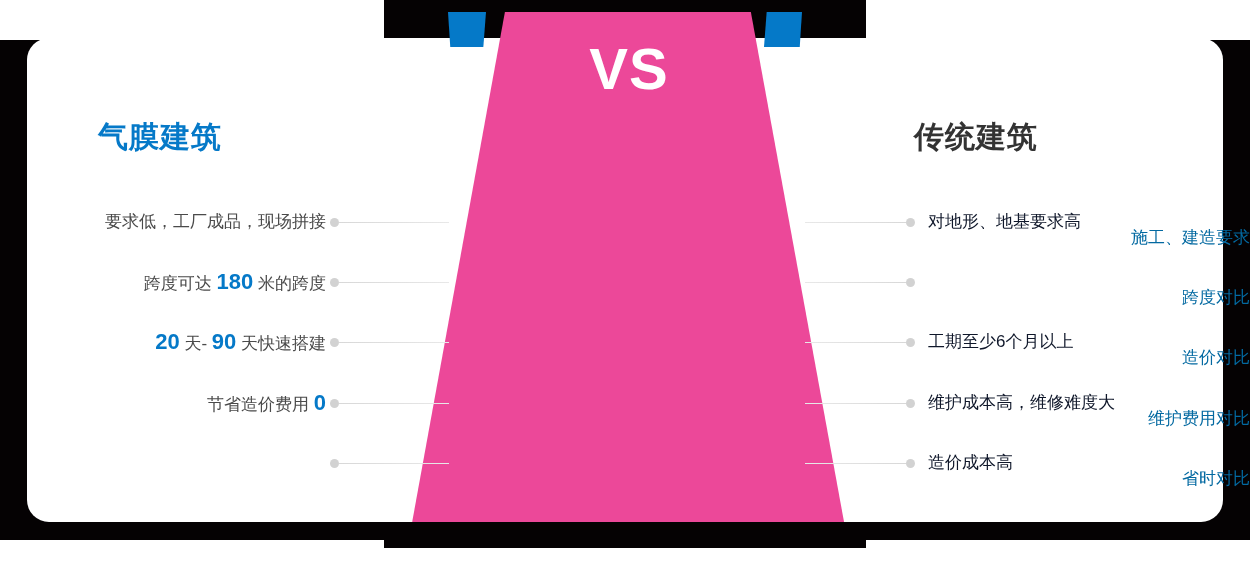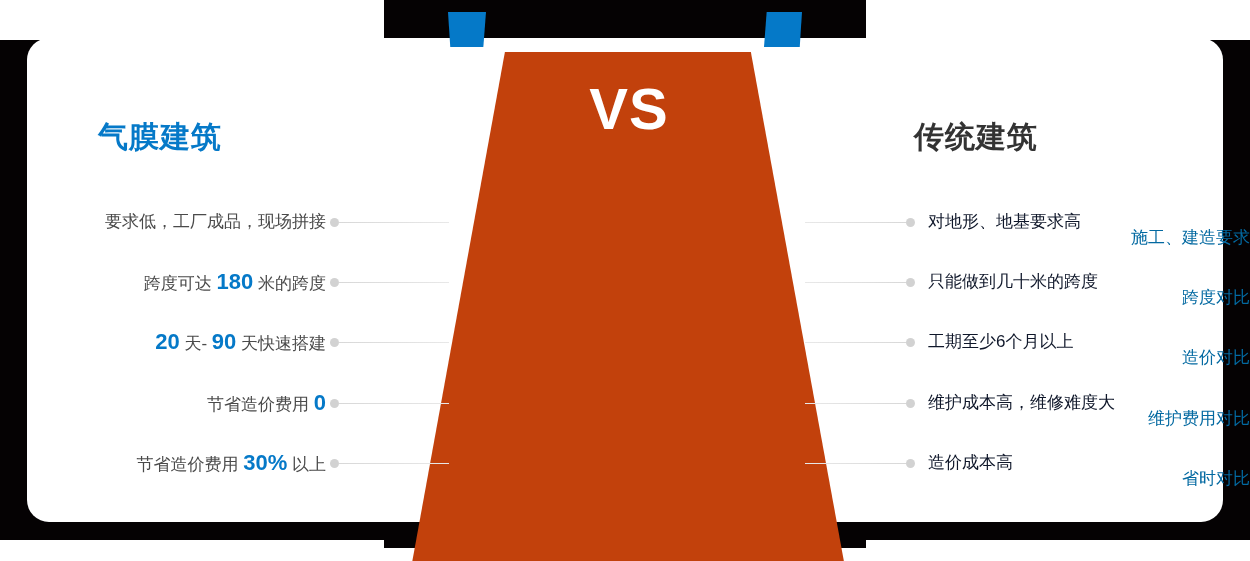--- a/index.html
+++ b/index.html
@@ -82,23 +82,22 @@
     clip-path: polygon(7% 0, 100% 0, 94% 100%, 0 100%);
   }
 
   
   .trapezoid {
     position: absolute;
     left: 405px;
     top: 12px;
     width: 448px;
     height: 510px;
-    background: #c2410c;
+    background: #ec4899;
     clip-path: polygon(22.3% 0, 77.2% 0, 98% 100%, 1.6% 100%);
-    margin-top: 40px;
   }
   .vs-label {
     position: absolute;
     left: 0;
     top: 28px;
     width: 448px;
     text-align: center;
     color: #ffffff;
     font-size: 58px;
     font-weight: bold;
@@ -227,21 +226,20 @@
     <div class="right-text">对地形、地基要求高</div>
   </div>
 
   <div class="row row2">
     <div class="left-text"><span>跨度可达 </span><span class="hl">180</span><span> 米的跨度</span></div>
     <div class="dot dot-left"></div>
     <div class="line line-left"></div>
     <div class="center-text">跨度对比</div>
     <div class="line line-right"></div>
     <div class="dot dot-right"></div>
-    <div class="right-text">只能做到几十米的跨度</div>
   </div>
 
   <div class="row row3">
     <div class="left-text"><span class="hl">20</span><span> 天- </span><span class="hl">90</span><span> 天快速搭建</span></div>
     <div class="dot dot-left"></div>
     <div class="line line-left"></div>
     <div class="center-text">造价对比</div>
     <div class="line line-right"></div>
     <div class="dot dot-right"></div>
     <div class="right-text">工期至少6个月以上</div>
@@ -251,21 +249,20 @@
     <div class="left-text"><span>节省造价费用 </span><span class="hl">0</span></div>
     <div class="dot dot-left"></div>
     <div class="line line-left"></div>
     <div class="center-text">维护费用对比</div>
     <div class="line line-right"></div>
     <div class="dot dot-right"></div>
     <div class="right-text">维护成本高，维修难度大</div>
   </div>
 
   <div class="row row5">
-    <div class="left-text"><span>节省造价费用 </span><span class="hl">30%</span><span> 以上</span></div>
     <div class="dot dot-left"></div>
     <div class="line line-left"></div>
     <div class="center-text">省时对比</div>
     <div class="line line-right"></div>
     <div class="dot dot-right"></div>
     <div class="right-text">造价成本高</div>
   </div>
 
 </div>
 

